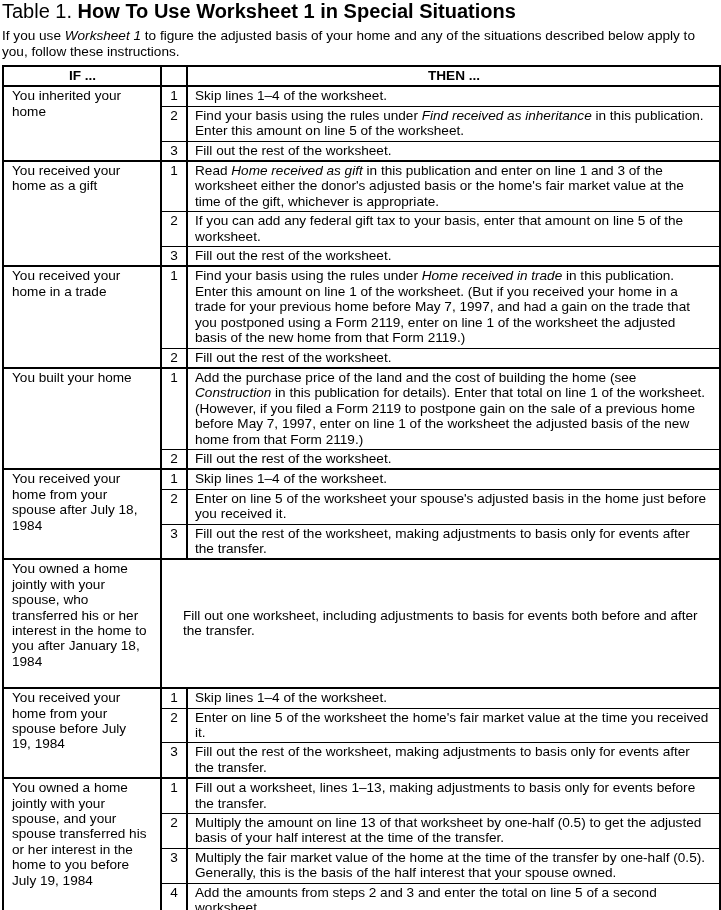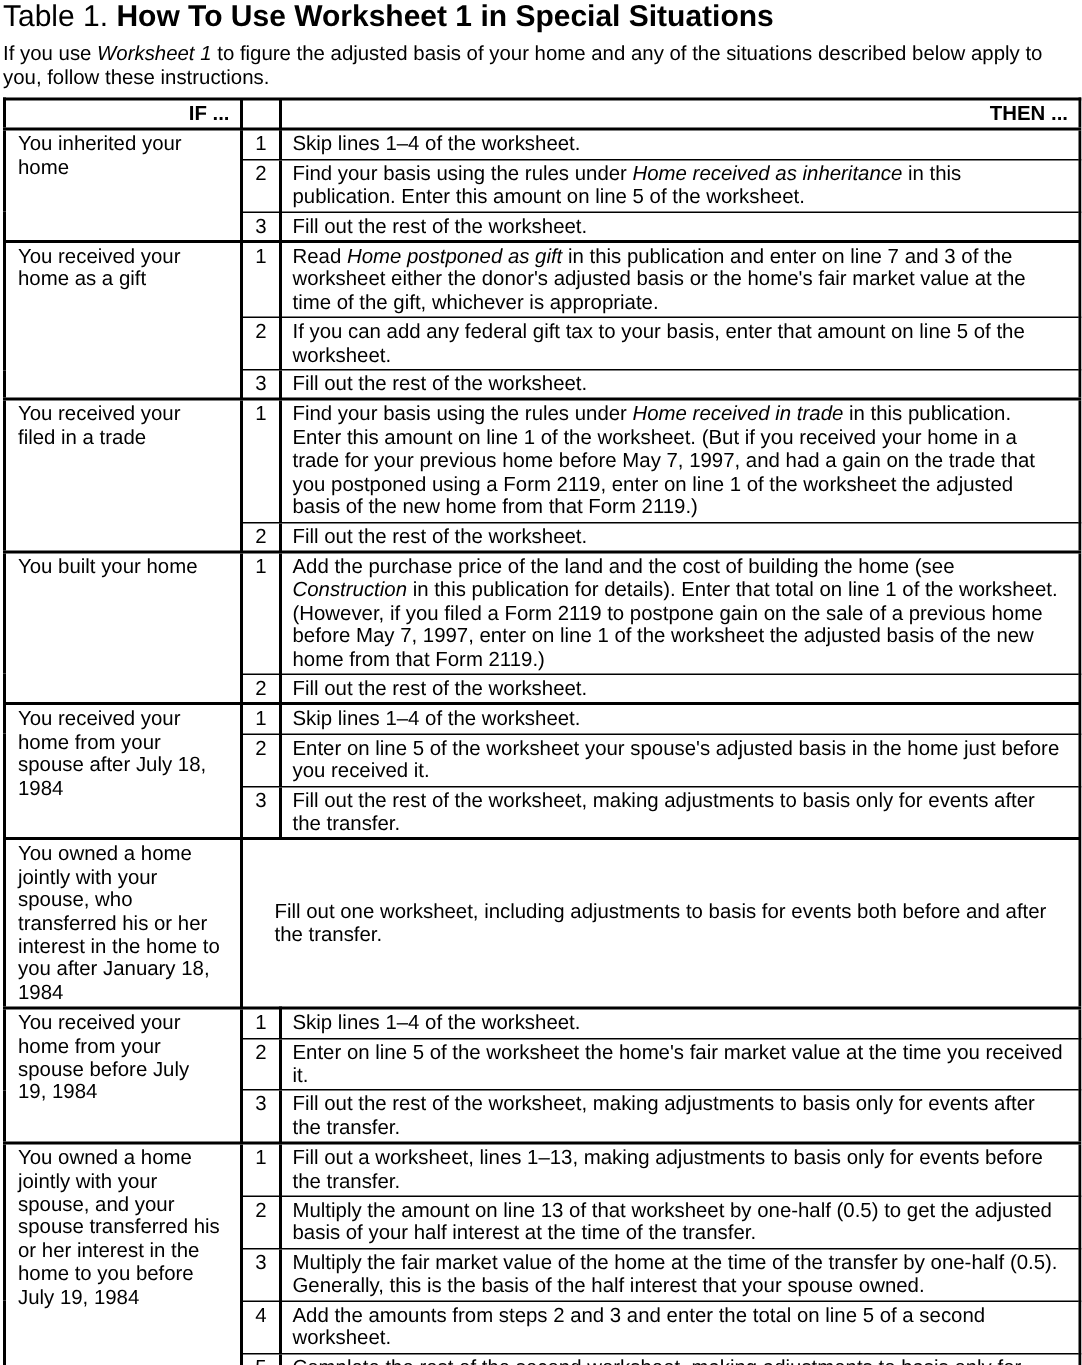--- a/index.html
+++ b/index.html
@@ -25,29 +25,29 @@
     line-height: 15.4px;
     border: 2px solid #000;
   }
   .main-table th, .main-table td {
     border: 1px solid #000;
     vertical-align: top;
     overflow: hidden;
   }
   .main-table thead th {
     border-bottom: 2px solid #000;
-    text-align: right;
+    text-align: center;
     font-weight: bold;
     padding: 1px 7px 2px 8px;
   }
   th.if-col, td.if-cell { border-right: 2px solid #000; }
   th.step-col, td.step-cell { border-right: 2px solid #000; }
   tr.group-start > td { border-top: 2px solid #000; }
 
-  td.if-cell   { padding: 1px 13px 2px 8px; }
+  td.if-cell   { padding: 1px 13px 18px 8px; }
   td.step-cell { padding: 1px 1px 2px 1px; text-align: center; }
   td.then-cell { padding: 1px 9px 2px 7px; }
   td.merged-cell {
     padding: 1px 9px 2px 21px;
     vertical-align: middle;
   }
 </style>
 </head>
 <body>
 
@@ -75,41 +75,41 @@
       </tr>
     </thead>
     <tbody id="tbody">
         <tr class="group-start">
           <td class="if-cell" rowspan="3">You inherited your home</td>
           <td class="step-cell">1</td>
           <td class="then-cell"><span>Skip lines 1–4 of the worksheet.</span></td>
         </tr>
         <tr>
           <td class="step-cell">2</td>
-          <td class="then-cell"><span>Find your basis using the rules under </span><span class="it">Home received as inheritance</span><span> in this publication. Enter this amount on line 5 of the worksheet.</span></td>
+          <td class="then-cell"><span>Find your basis using the rules under </span><span class="it">Find received as inheritance</span><span> in this publication. Enter this amount on line 5 of the worksheet.</span></td>
         </tr>
         <tr>
           <td class="step-cell">3</td>
           <td class="then-cell"><span>Fill out the rest of the worksheet.</span></td>
         </tr>
         <tr class="group-start">
           <td class="if-cell" rowspan="3">You received your home as a gift</td>
           <td class="step-cell">1</td>
-          <td class="then-cell"><span>Read </span><span class="it">Home postponed as gift</span><span> in this publication and enter on line 7 and 3 of the worksheet either the donor's adjusted basis or the home's fair market value at the time of the gift, whichever is appropriate.</span></td>
+          <td class="then-cell"><span>Read </span><span class="it">Home received as gift</span><span> in this publication and enter on line 1 and 3 of the worksheet either the donor's adjusted basis or the home's fair market value at the time of the gift, whichever is appropriate.</span></td>
         </tr>
         <tr>
           <td class="step-cell">2</td>
           <td class="then-cell"><span>If you can add any federal gift tax to your basis, enter that amount on line 5 of the worksheet.</span></td>
         </tr>
         <tr>
           <td class="step-cell">3</td>
           <td class="then-cell"><span>Fill out the rest of the worksheet.</span></td>
         </tr>
         <tr class="group-start">
-          <td class="if-cell" rowspan="2">You received your filed in a trade</td>
+          <td class="if-cell" rowspan="2">You received your home in a trade</td>
           <td class="step-cell">1</td>
           <td class="then-cell"><span>Find your basis using the rules under </span><span class="it">Home received in trade</span><span> in this publication. Enter this amount on line 1 of the worksheet. (But if you received your home in a trade for your previous home before May 7, 1997, and had a gain on the trade that you postponed using a Form 2119, enter on line 1 of the worksheet the adjusted basis of the new home from that Form 2119.)</span></td>
         </tr>
         <tr>
           <td class="step-cell">2</td>
           <td class="then-cell"><span>Fill out the rest of the worksheet.</span></td>
         </tr>
         <tr class="group-start">
           <td class="if-cell" rowspan="2">You built your home</td>
           <td class="step-cell">1</td>

